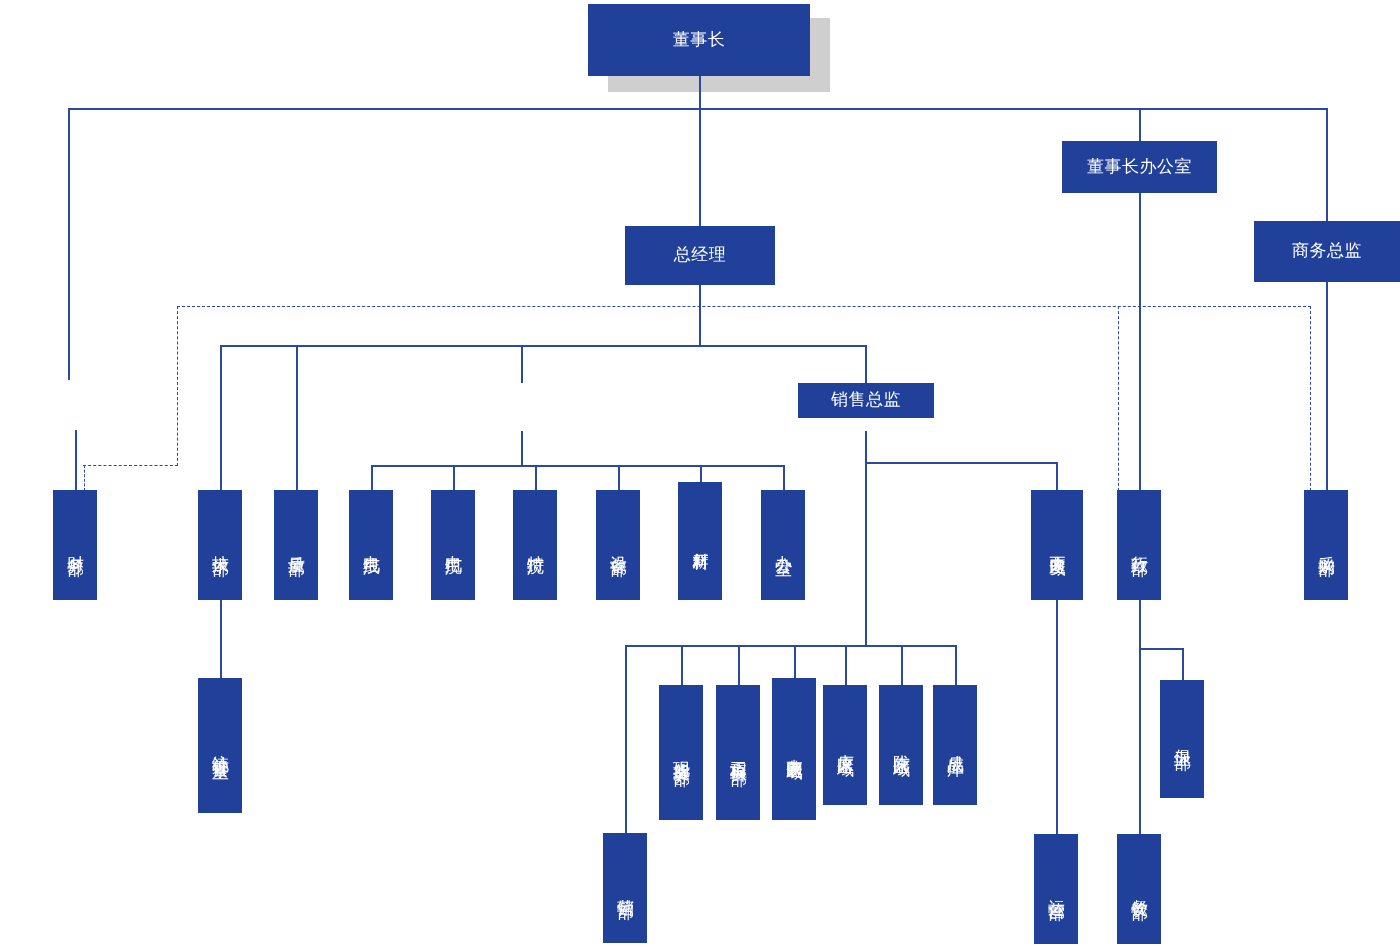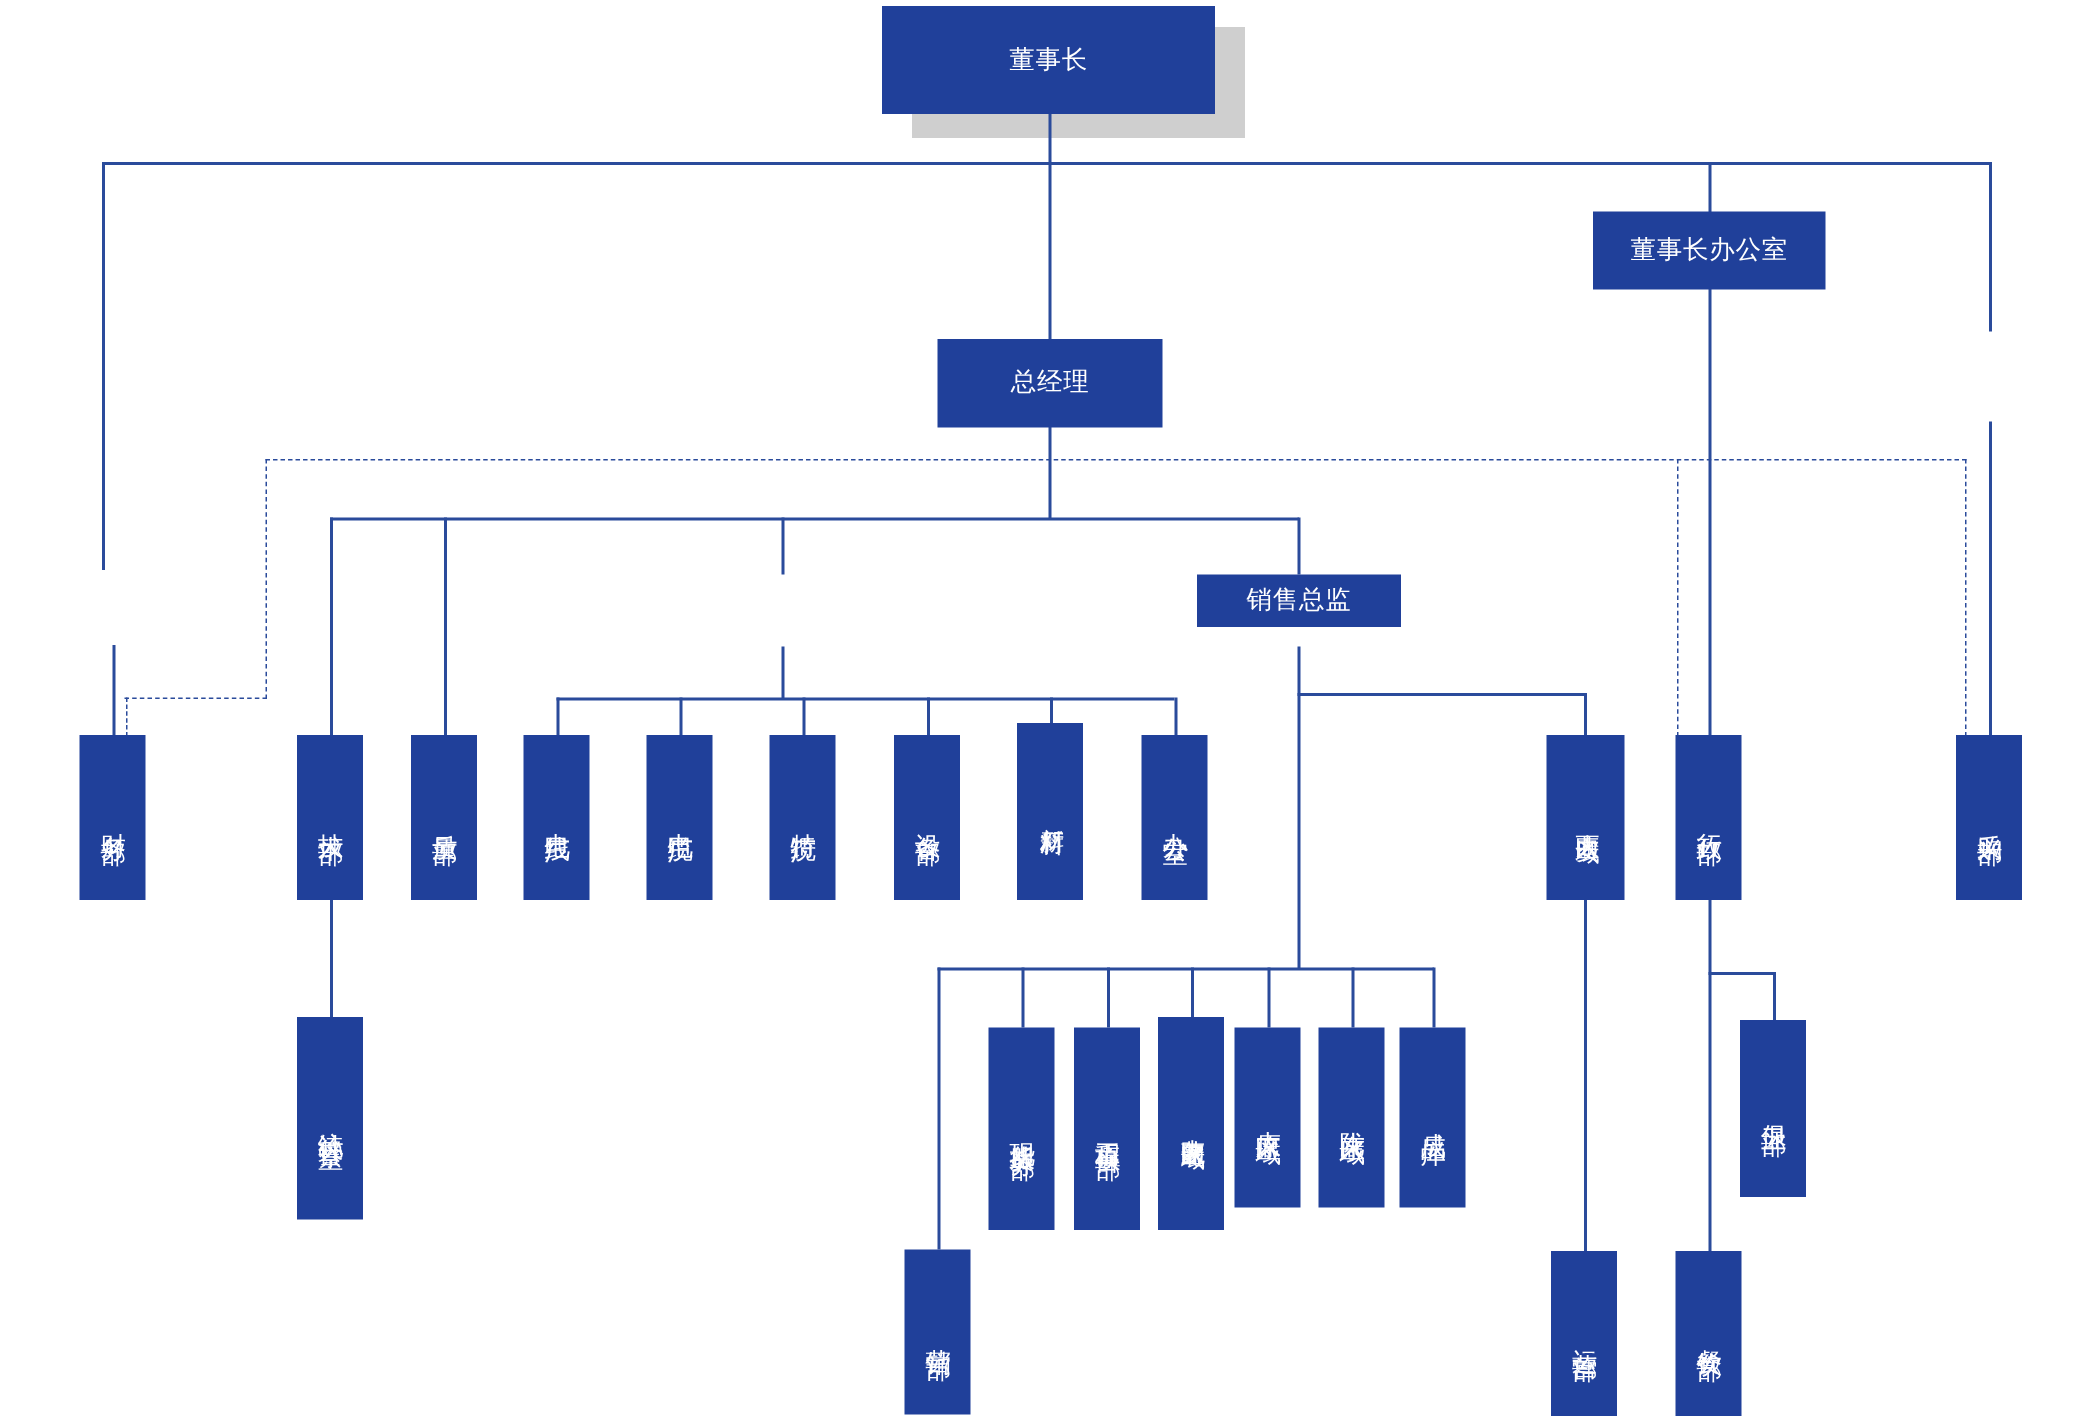--- a/index.html
+++ b/index.html
@@ -131,20 +131,21 @@
   <div class="dash dashh" style="left: 83px; top: 465px; width: 95px; border-top-color: rgb(42, 75, 155);"></div>
   <div class="dash dashv" style="left: 84px; top: 465px; height: 26px; border-left-color: rgb(42, 75, 155);"></div>
 
   <div class="dash dashv" style="left: 1118px; top: 306px; height: 185px; border-left-color: rgb(42, 75, 155);"></div>
 
   <div class="dash dashv" style="left: 1310px; top: 306px; height: 185px; border-left-color: rgb(42, 75, 155);"></div>
 
   <div class="node h" style="left: 588px; top: 4px; width: 222px; height: 72px; background: rgb(32, 64, 154); color: rgb(255, 255, 255);">董事长</div>
 
   <div class="node h" style="left: 1062px; top: 141px; width: 155px; height: 52px; background: rgb(32, 64, 154); color: rgb(255, 255, 255);">董事长办公室</div>
+  <div class="node h" style="left: 1254px; top: 221px; width: 146px; height: 61px; background: rgb(32, 64, 154); color: rgb(255, 255, 255);">商务总监</div>
   <div class="node h" style="left: 625px; top: 226px; width: 150px; height: 59px; background: rgb(32, 64, 154); color: rgb(255, 255, 255);">总经理</div>
 
   <div class="node h" style="left: 798px; top: 383px; width: 136px; height: 35px; background: rgb(32, 64, 154); color: rgb(255, 255, 255);">销售总监</div>
 
   <div class="node v" style="left: 53px; top: 490px; width: 44px; height: 110px; background: rgb(32, 64, 154); color: rgb(255, 255, 255);">财务部</div>
   <div class="node v" style="left: 198px; top: 490px; width: 44px; height: 110px; background: rgb(32, 64, 154); color: rgb(255, 255, 255);">技术部</div>
   <div class="node v" style="left: 274px; top: 490px; width: 44px; height: 110px; background: rgb(32, 64, 154); color: rgb(255, 255, 255);">质量部</div>
   <div class="node v" style="left: 349px; top: 490px; width: 44px; height: 110px; background: rgb(32, 64, 154); color: rgb(255, 255, 255);">电线厂</div>
   <div class="node v" style="left: 431px; top: 490px; width: 44px; height: 110px; background: rgb(32, 64, 154); color: rgb(255, 255, 255);">电缆厂</div>
   <div class="node v" style="left: 513px; top: 490px; width: 44px; height: 110px; background: rgb(32, 64, 154); color: rgb(255, 255, 255);">特缆厂</div>

